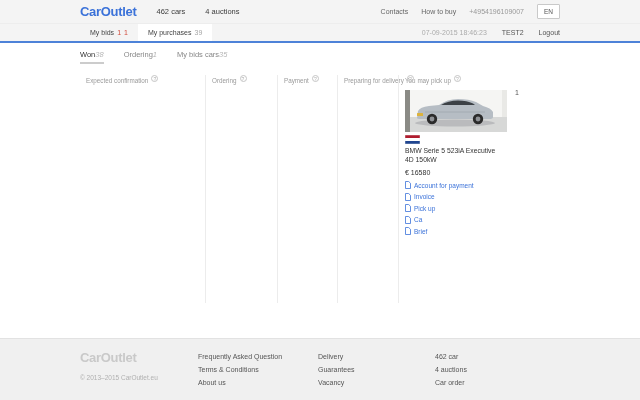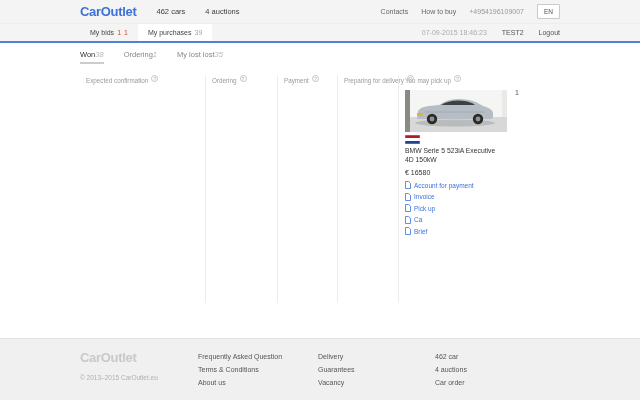--- a/index.html
+++ b/index.html
@@ -111,21 +111,21 @@
     <div class="subtabs">
       <div class="subtab active">
         <span>Won</span>
         <span class="count">38</span>
       </div>
       <div class="subtab">
         <span>Ordering</span>
         <span class="count">1</span>
       </div>
       <div class="subtab">
-        <span>My lost lost</span>
+        <span>My bids cars</span>
         <span class="count">35</span>
       </div>
     </div>
 
     <div class="board">
       <div class="col col-1">
         <div class="col-title"><span>Expected confirmation</span><span class="qmark">?</span></div>
       </div>
       <div class="col col-2">
         <div class="col-title"><span>Ordering</span><span class="qmark">?</span></div>

